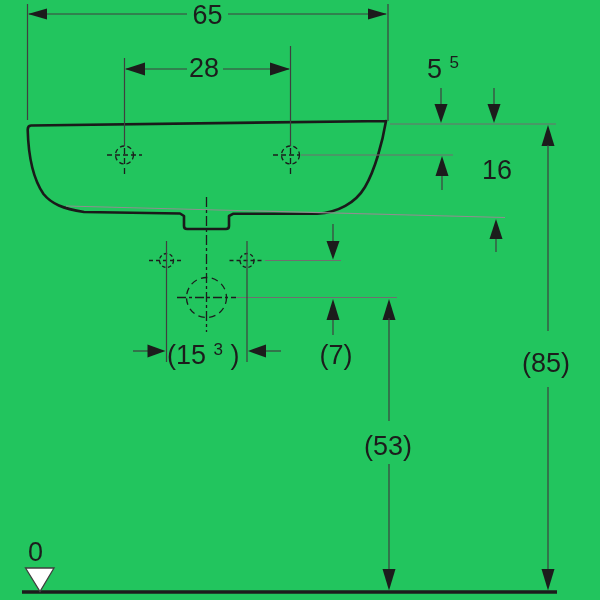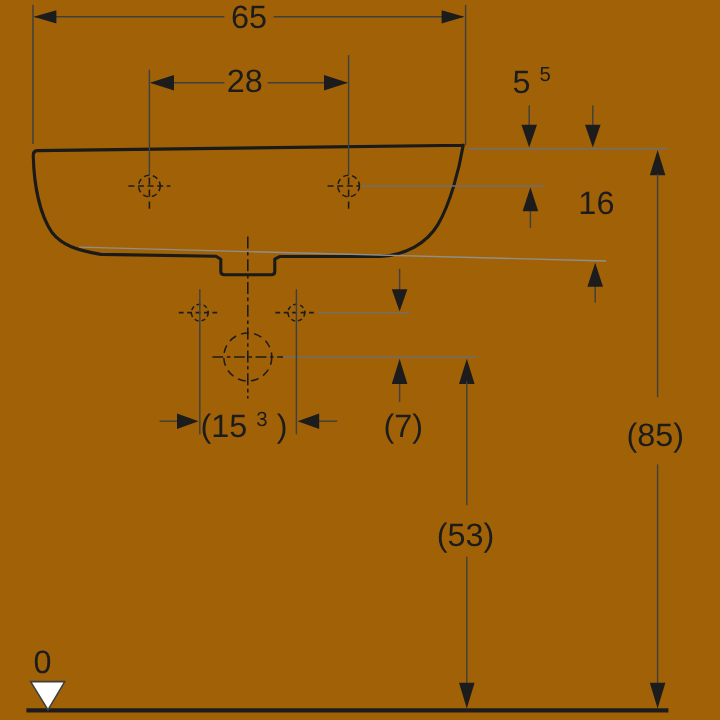--- a/index.html
+++ b/index.html
@@ -1,16 +1,16 @@
 <!DOCTYPE html>
 <html><head>
 <meta charset="utf-8">
 <style>
   html,body{margin:0;padding:0;background:#ffffff;}
-  .stage{position:relative;width:600px;height:600px;background:#a16207;overflow:hidden;
+  .stage{position:relative;width:600px;height:600px;background:#22c55e;overflow:hidden;
          font-family:"Liberation Sans", sans-serif;}
   svg{display:block;}
   text{font-family:"Liberation Sans", sans-serif;fill:#1c1c1c;}
   .dimtxt{font-size:27px;}
   .suptxt{font-size:17px;}
   .outline{fill:none;stroke:#1a1a1a;stroke-width:2.6;stroke-linejoin:round;stroke-linecap:round;}
   .dimline{stroke:#3f3f3f;stroke-width:1.2;fill:none;}
   .auxline{stroke:#6f6f6f;stroke-width:1.2;fill:none;}
   .innerline{stroke:#8f8f8f;stroke-width:1.1;fill:none;}
   .dashline{stroke:#1c1c1c;stroke-width:1.3;fill:none;}

